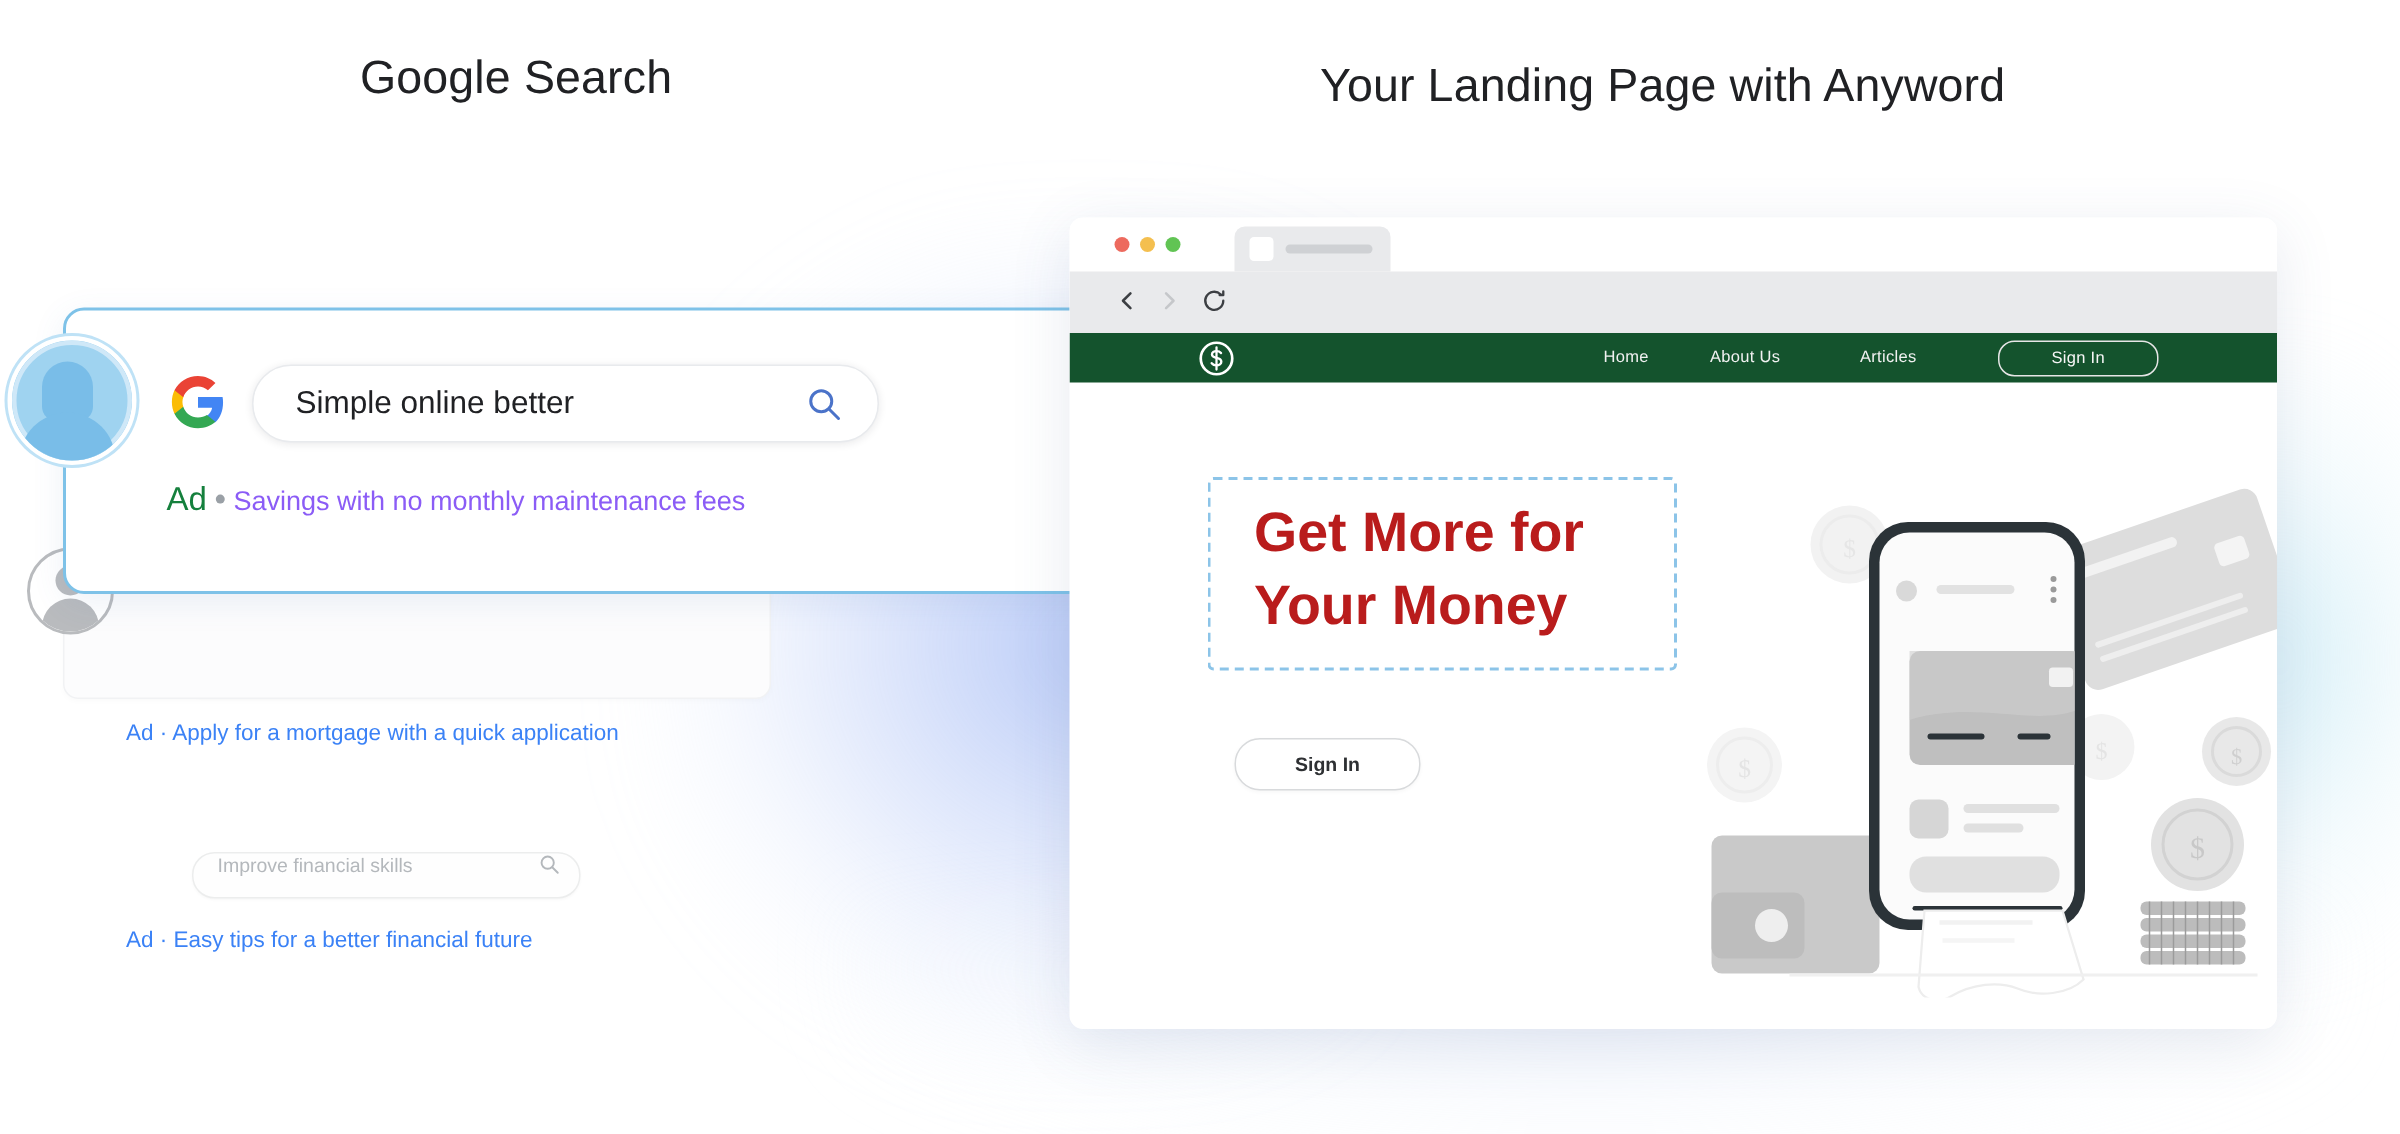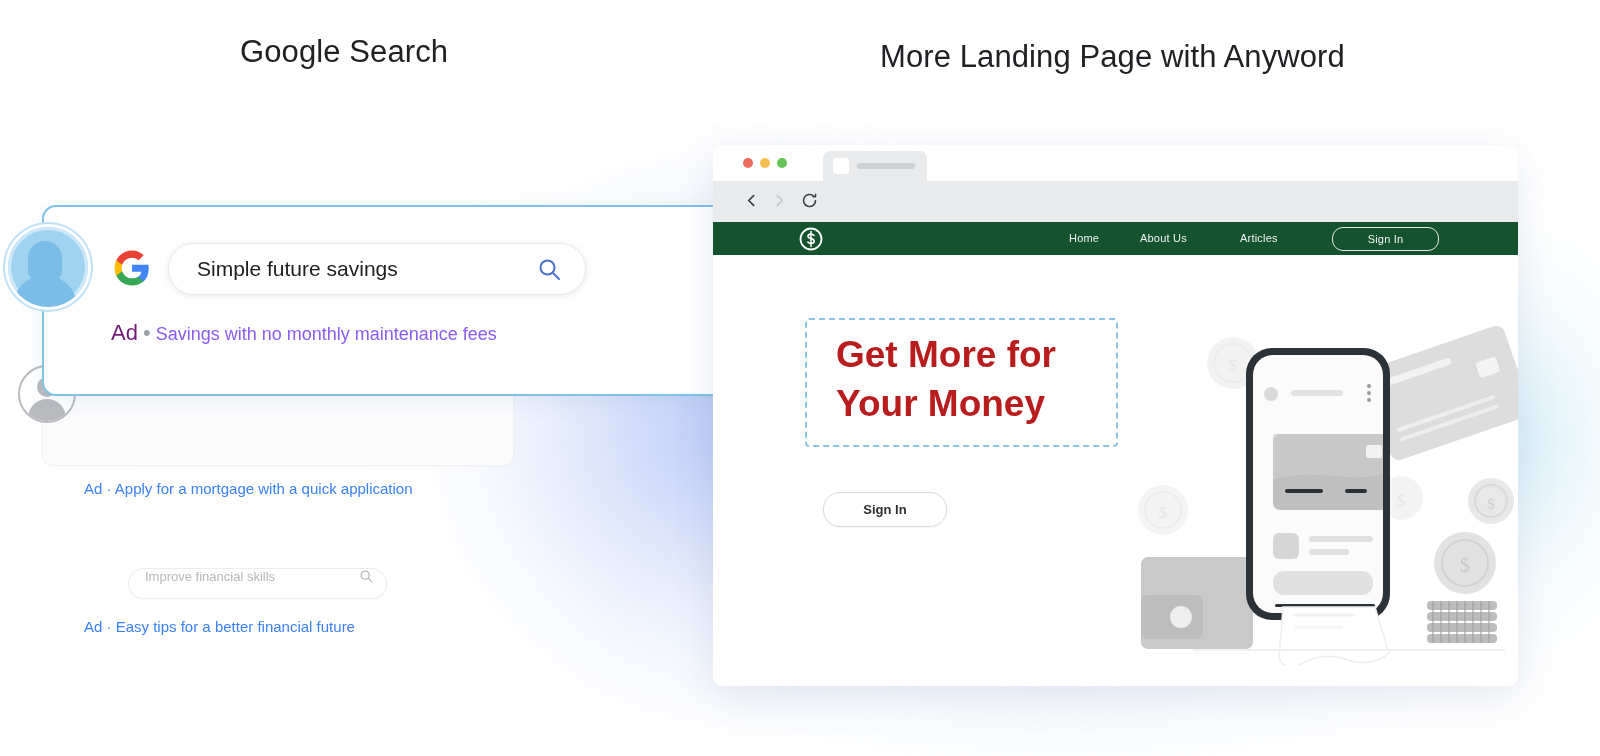--- a/index.html
+++ b/index.html
@@ -125,21 +125,21 @@
     display:flex;align-items:center;
   }
   #hl-pill .q{
     flex:1;font-size:21px;color:#202124;padding-left:28px;white-space:nowrap;
   }
   #hl-pill .mag{margin-right:24px;}
 
   #hl-adline{
     position:absolute;left:111px;top:320px;white-space:nowrap;
   }
-  #hl-adline .adtag{font-size:22px;color:#701a75;}
+  #hl-adline .adtag{font-size:22px;color:#15803d;}
   #hl-adline .dot{font-size:22px;color:#9aa0a6;padding:0 5px;}
   #hl-adline .adlink{font-size:18px;color:#8b5cf6;font-weight:400;}
 
   
   #browser{
     position:absolute;left:713px;top:145px;width:805px;height:541px;
     background:#ffffff;border-radius:9px;
     box-shadow:0 10px 40px rgba(70,90,140,.13);
     overflow:hidden;
   }
@@ -216,21 +216,21 @@
 </head>
 <body>
 
 <div class="stage">
 
   <div class="glow-blue"></div>
   <div class="glow-cyan"></div>
   <div class="glow-bottom"></div>
 
   <div class="heading" id="h-left">Google Search</div>
-  <div class="heading" id="h-right">More Landing Page with Anyword</div>
+  <div class="heading" id="h-right">Your Landing Page with Anyword</div>
 
   <div>
 
     <div class="row-faded" id="row2"></div>
     <div class="av-faded" id="av2">
       <div class="head"></div>
         <div class="body"></div>
     </div>
     <div class="g-faded" id="g2">G</div>
     <div class="pill-faded" id="pill2">
@@ -266,21 +266,21 @@
     </div>
 
     <svg id="g-logo" viewBox="0 0 48 48">
       <path fill="#4285F4" d="M45.1 24.5c0-1.6-.1-3.2-.4-4.7H24v9h11.9c-.5 2.8-2.1 5.1-4.4 6.7v5.6h7.1c4.2-3.8 6.5-9.5 6.5-16.6z"></path>
       <path fill="#34A853" d="M24 46c5.9 0 10.9-2 14.6-5.4l-7.1-5.6c-2 1.3-4.5 2.1-7.5 2.1-5.8 0-10.7-3.9-12.4-9.1H4.2v5.8C7.9 41.2 15.3 46 24 46z"></path>
       <path fill="#FBBC05" d="M11.6 28c-.4-1.3-.7-2.6-.7-4s.3-2.7.7-4v-5.8H4.2C2.8 17.1 2 20.4 2 24s.8 6.9 2.2 9.8l7.4-5.8z"></path>
       <path fill="#EA4335" d="M24 10.9c3.2 0 6.1 1.1 8.4 3.3l6.3-6.3C34.9 4.3 29.9 2 24 2 15.3 2 7.9 6.8 4.2 14.2l7.4 5.8C13.3 14.8 18.2 10.9 24 10.9z"></path>
     </svg>
 
     <div id="hl-pill">
-      <div class="q">Simple future savings</div>
+      <div class="q">Simple online better</div>
       <svg class="mag" width="24" height="24" viewBox="0 0 24 24" fill="none" stroke="#4b73c9" stroke-width="2">
         <circle cx="10.5" cy="10.5" r="7"></circle>
           <line x1="16" y1="16" x2="22" y2="22" stroke-linecap="round"></line>
       </svg>
     </div>
 
     <div id="hl-adline">
       <span class="adtag">Ad</span><span class="dot">•</span><span class="adlink">Savings with no monthly maintenance fees</span>
     </div>
   </div>

